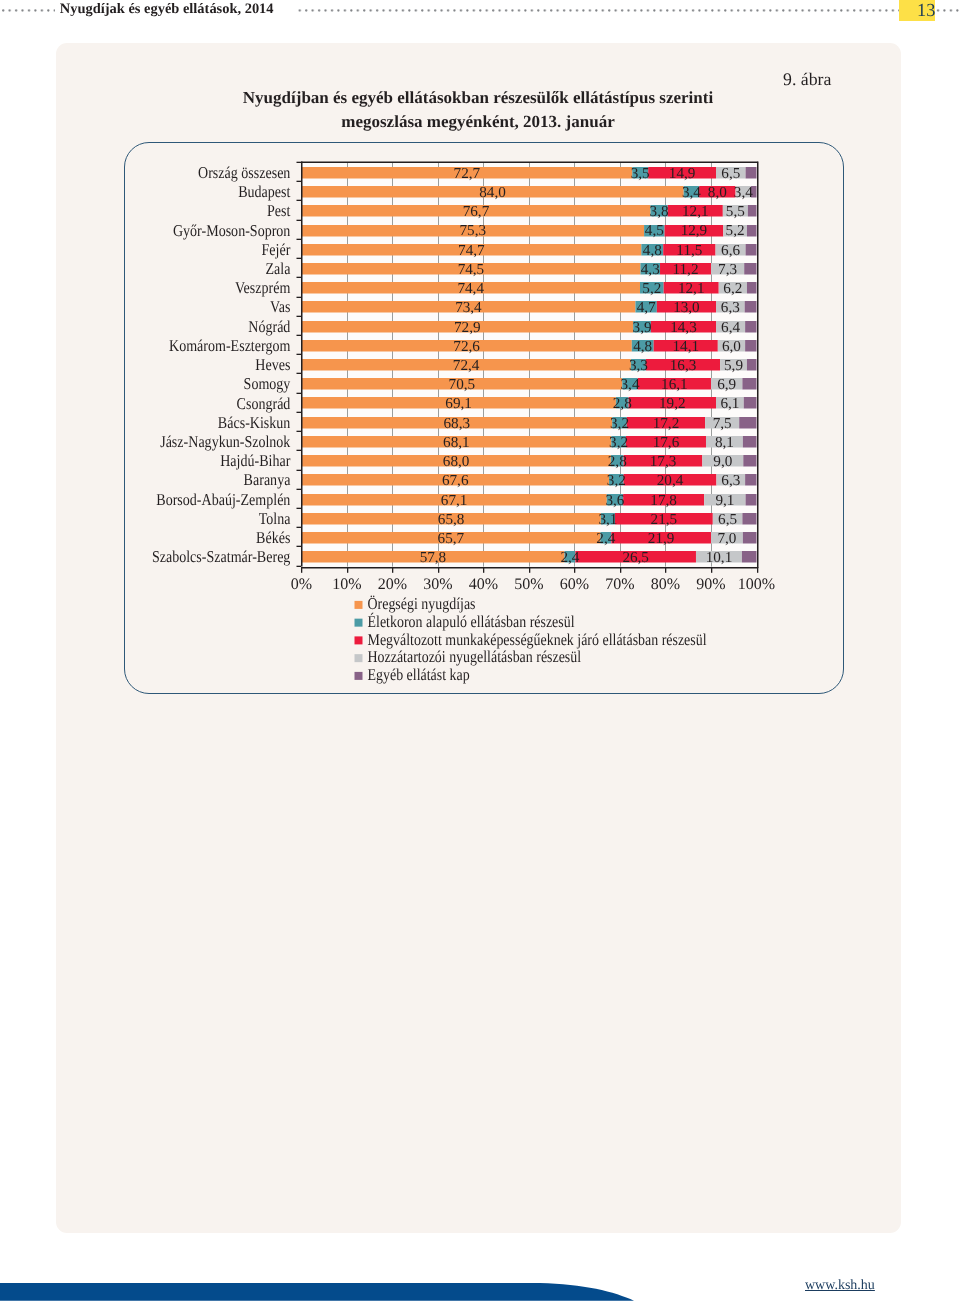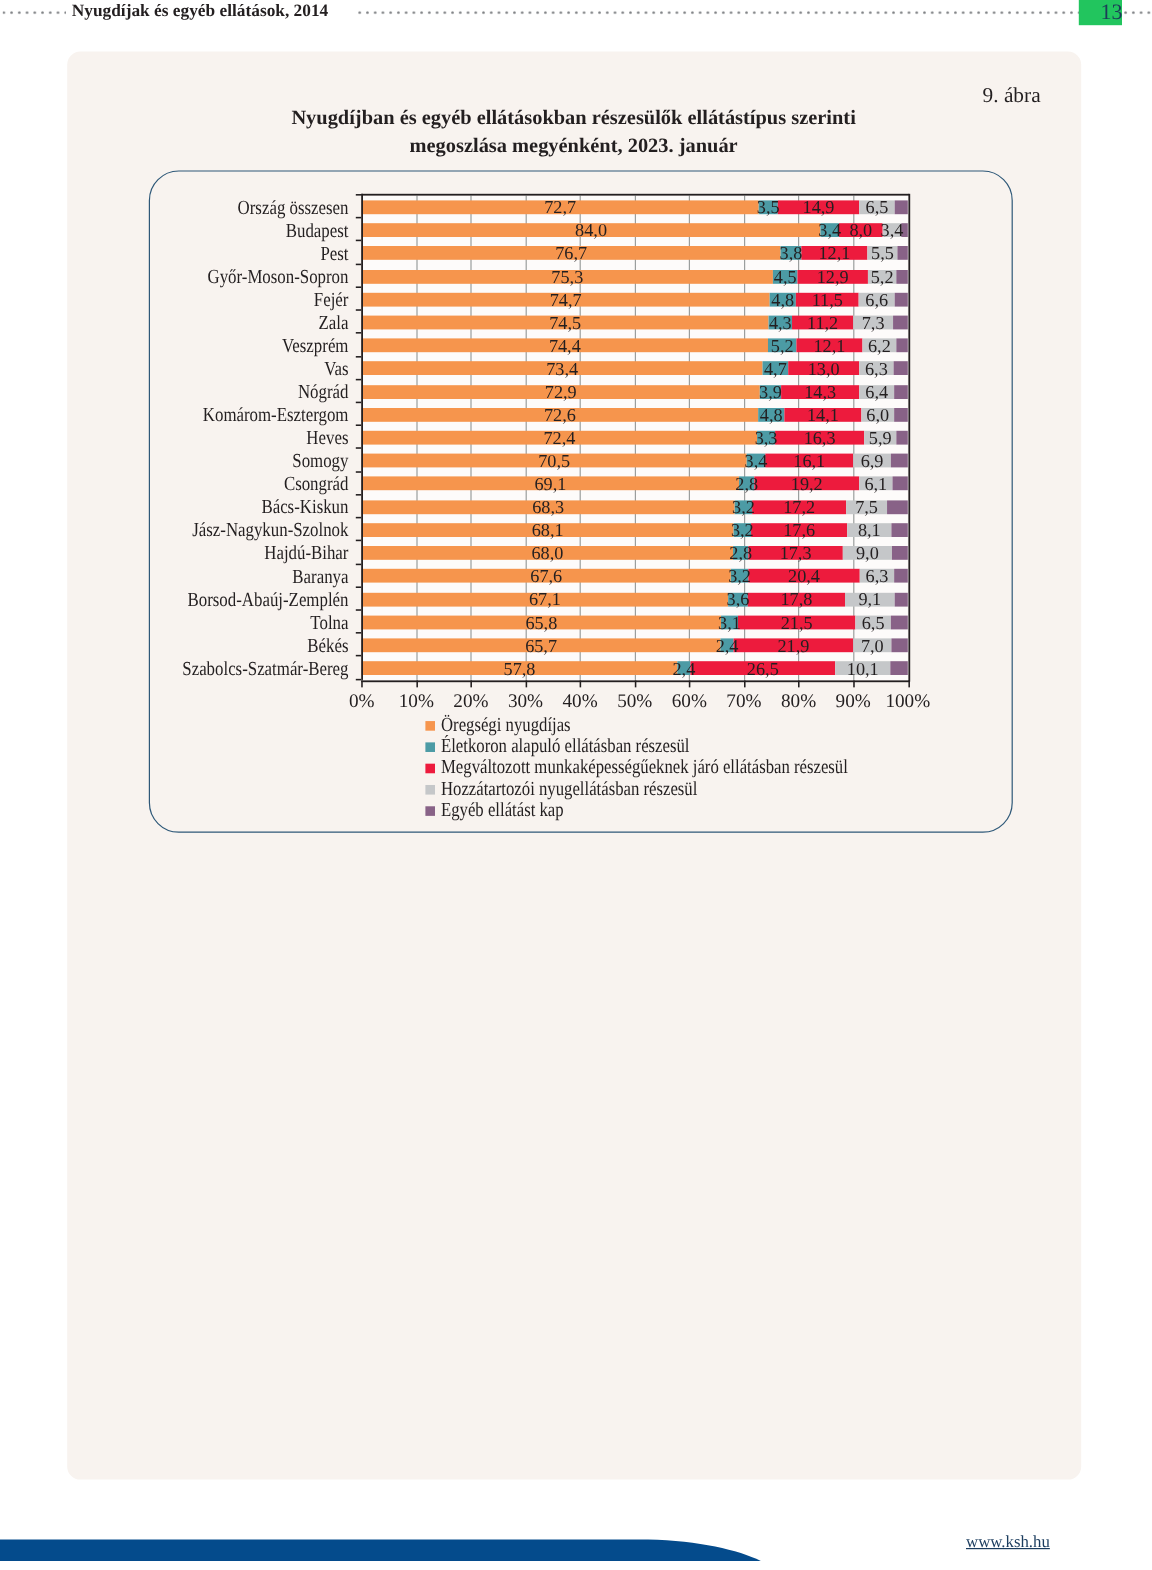--- a/index.html
+++ b/index.html
@@ -8,29 +8,29 @@
        -webkit-font-smoothing:antialiased;text-rendering:geometricPrecision;}
   .page{position:absolute;left:0;top:0;width:960px;height:1308px;opacity:.999;}
 
   
   .runhead{position:absolute;left:0;top:0;width:960px;height:30px;}
   .rh-title{filter:opacity(100%);position:absolute;left:54.8px;top:-0.5px;font-size:14.45px;font-weight:bold;
             color:#231f20;letter-spacing:0px;white-space:nowrap;background:#fff;
             padding:0 23px 0 5px;z-index:3;line-height:18px;}
   .rh-dots{position:absolute;left:1.6px;top:8.6px;width:959px;height:3px;z-index:1;}
   .rh-pageno{filter:opacity(100%);position:absolute;left:899px;top:-1px;font-size:18.4px;font-weight:normal;
-             color:#1c3c58;background:#22c55e;padding:1px 0px 1px 18px;z-index:3;
+             color:#1c3c58;background:#fde047;padding:1px 0px 1px 18px;z-index:3;
              line-height:20px;}
 
   
   .panel{position:absolute;left:56px;top:43px;width:845px;height:1190px;
          background:#f8f3ef;border-radius:11px;}
 
   
-  .fig-num{position:absolute;left:783px;top:69px;width:120px;text-align:center;
+  .fig-num{position:absolute;left:783px;top:69px;width:120px;text-align:left;
            font-size:17.8px;color:#231f20;}
   .fig-title{position:absolute;left:168px;top:86px;width:620px;text-align:center;
              font-size:17px;font-weight:bold;color:#231f20;line-height:23.5px;}
 
   
   .chartbox{position:absolute;left:123.5px;top:141.5px;width:720px;height:552px;
             border:1.3px solid #2e5878;border-radius:25px;box-sizing:border-box;}
   svg.chart{position:absolute;left:124px;top:142px;transform:translateZ(0);}
 
   
@@ -55,21 +55,21 @@
       </defs>
       <rect x="0" y="0" width="959" height="3" fill="url(#dotpat)"></rect>
     </svg>
     <div class="rh-title">Nyugdíjak és egyéb ellátások, 2014</div>
     <div class="rh-pageno">13</div>
   </div>
 
   <div class="fig-num">9. ábra</div>
   <div class="fig-title">
     <div>Nyugdíjban és egyéb ellátásokban részesülők ellátástípus szerinti</div>
-    <div>megoszlása megyénként, 2023. január</div>
+    <div>megoszlása megyénként, 2013. január</div>
   </div>
 
   <div class="chartbox"></div>
   <svg class="chart" id="chartsvg" width="720" height="552">
       <g>
         <rect x="177.4" y="21" width="455.1" height="403.6" fill="#fdfbfa"></rect>
         <rect x="223" y="21" width="1" height="403.6" fill="#9b9e9d"></rect>
         <rect x="268" y="21" width="1" height="403.6" fill="#9b9e9d"></rect>
         <rect x="314" y="21" width="1" height="403.6" fill="#9b9e9d"></rect>
         <rect x="359" y="21" width="1" height="403.6" fill="#9b9e9d"></rect>

